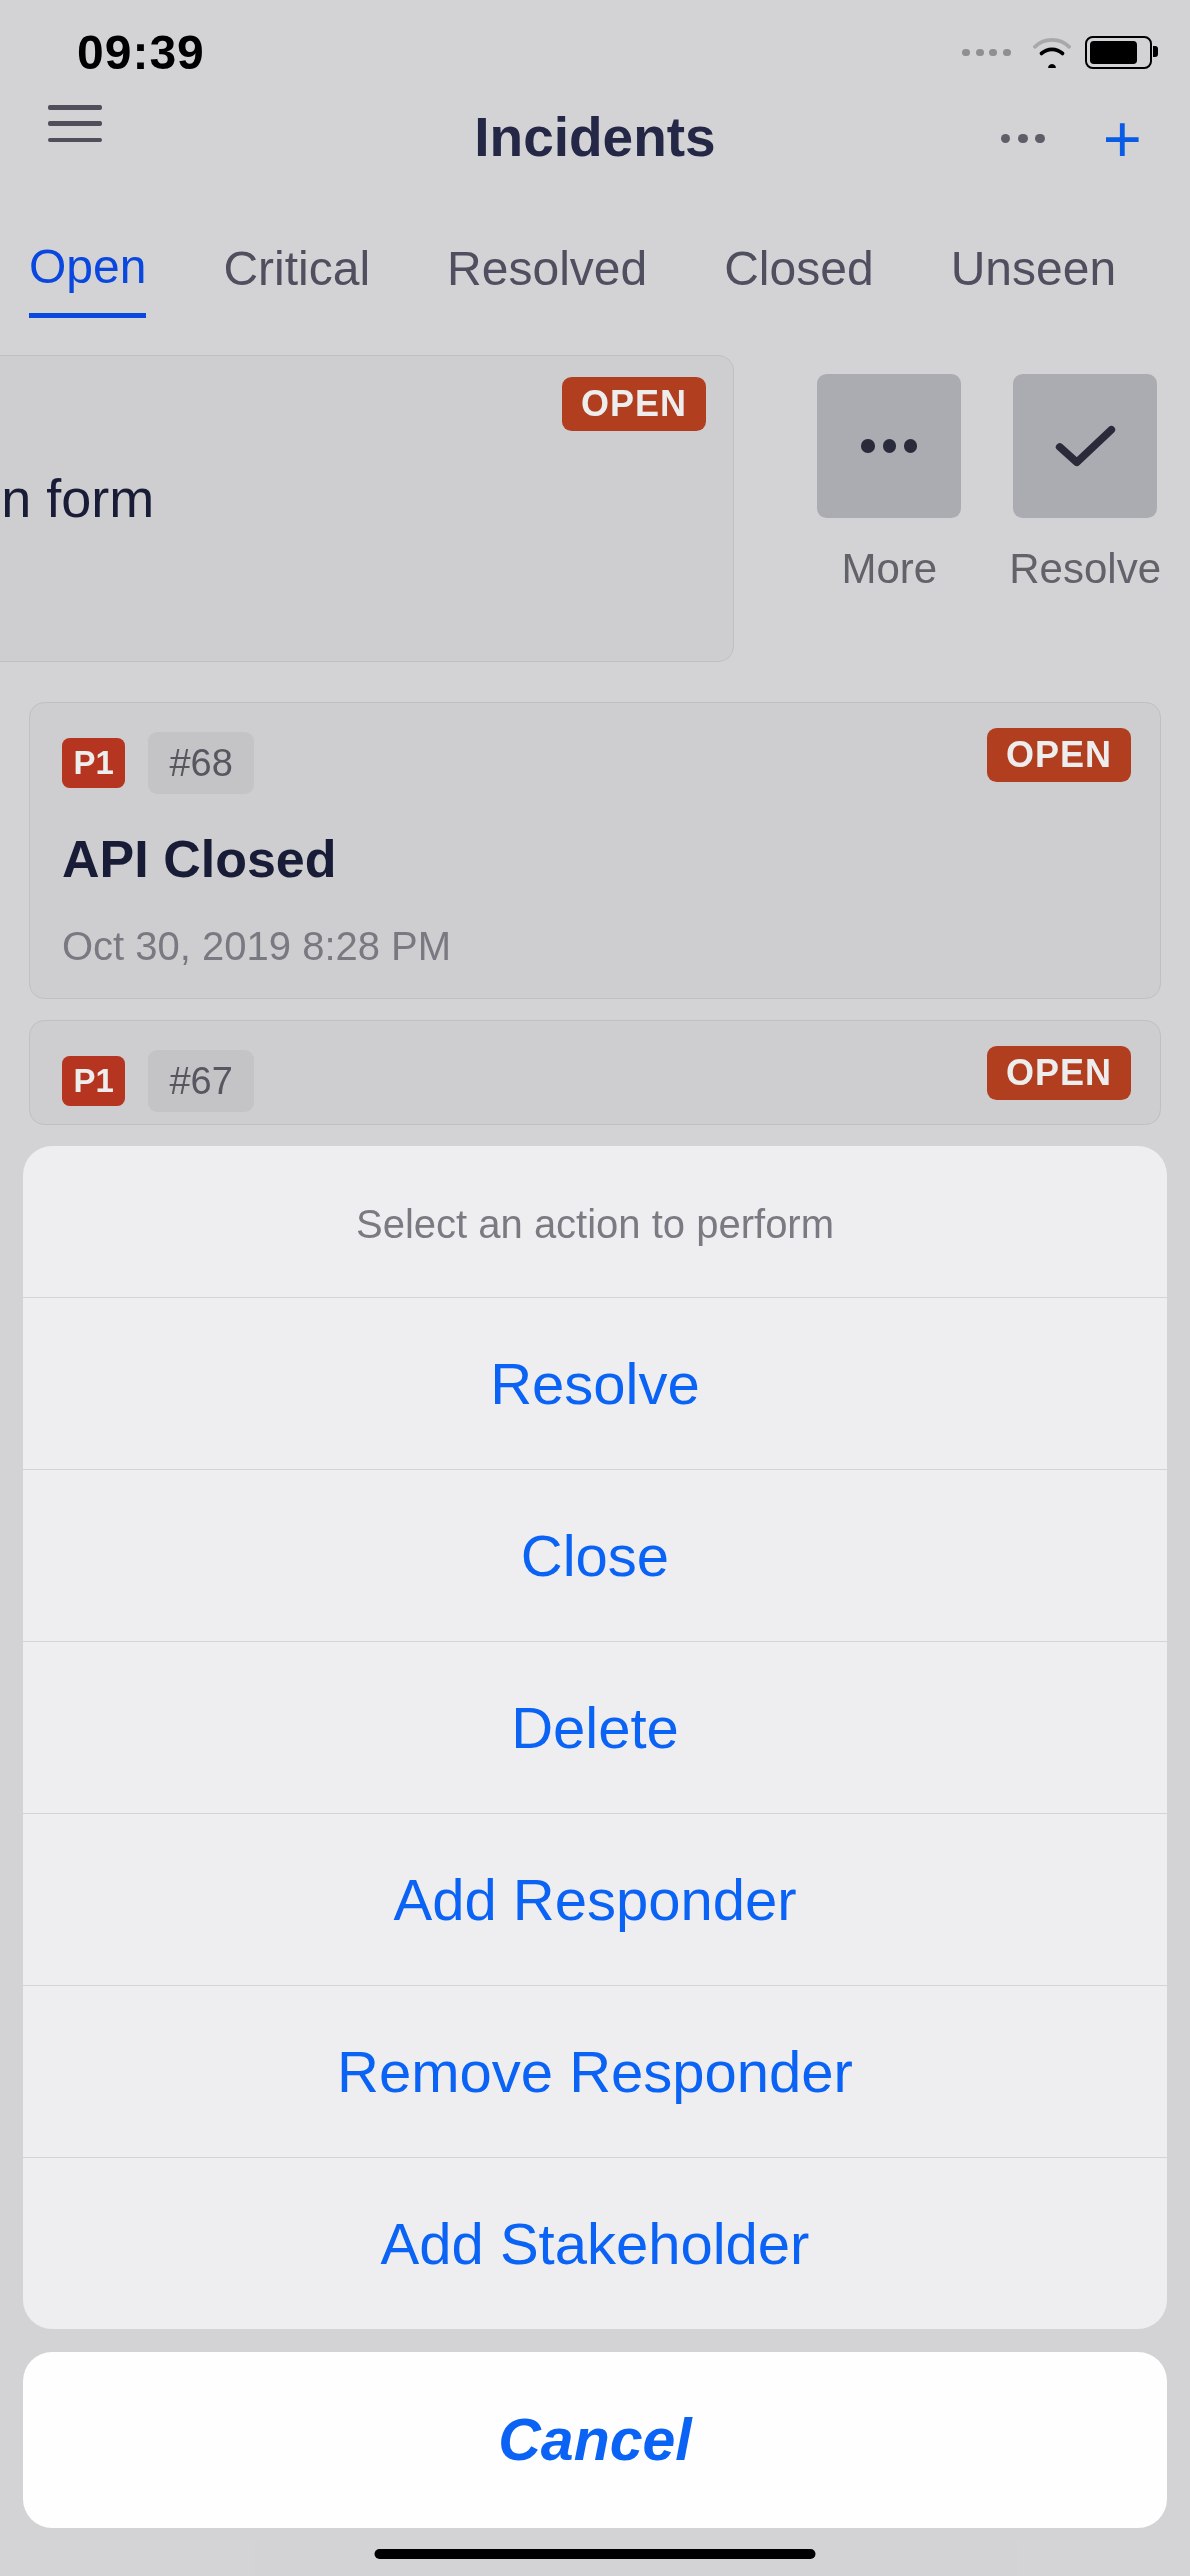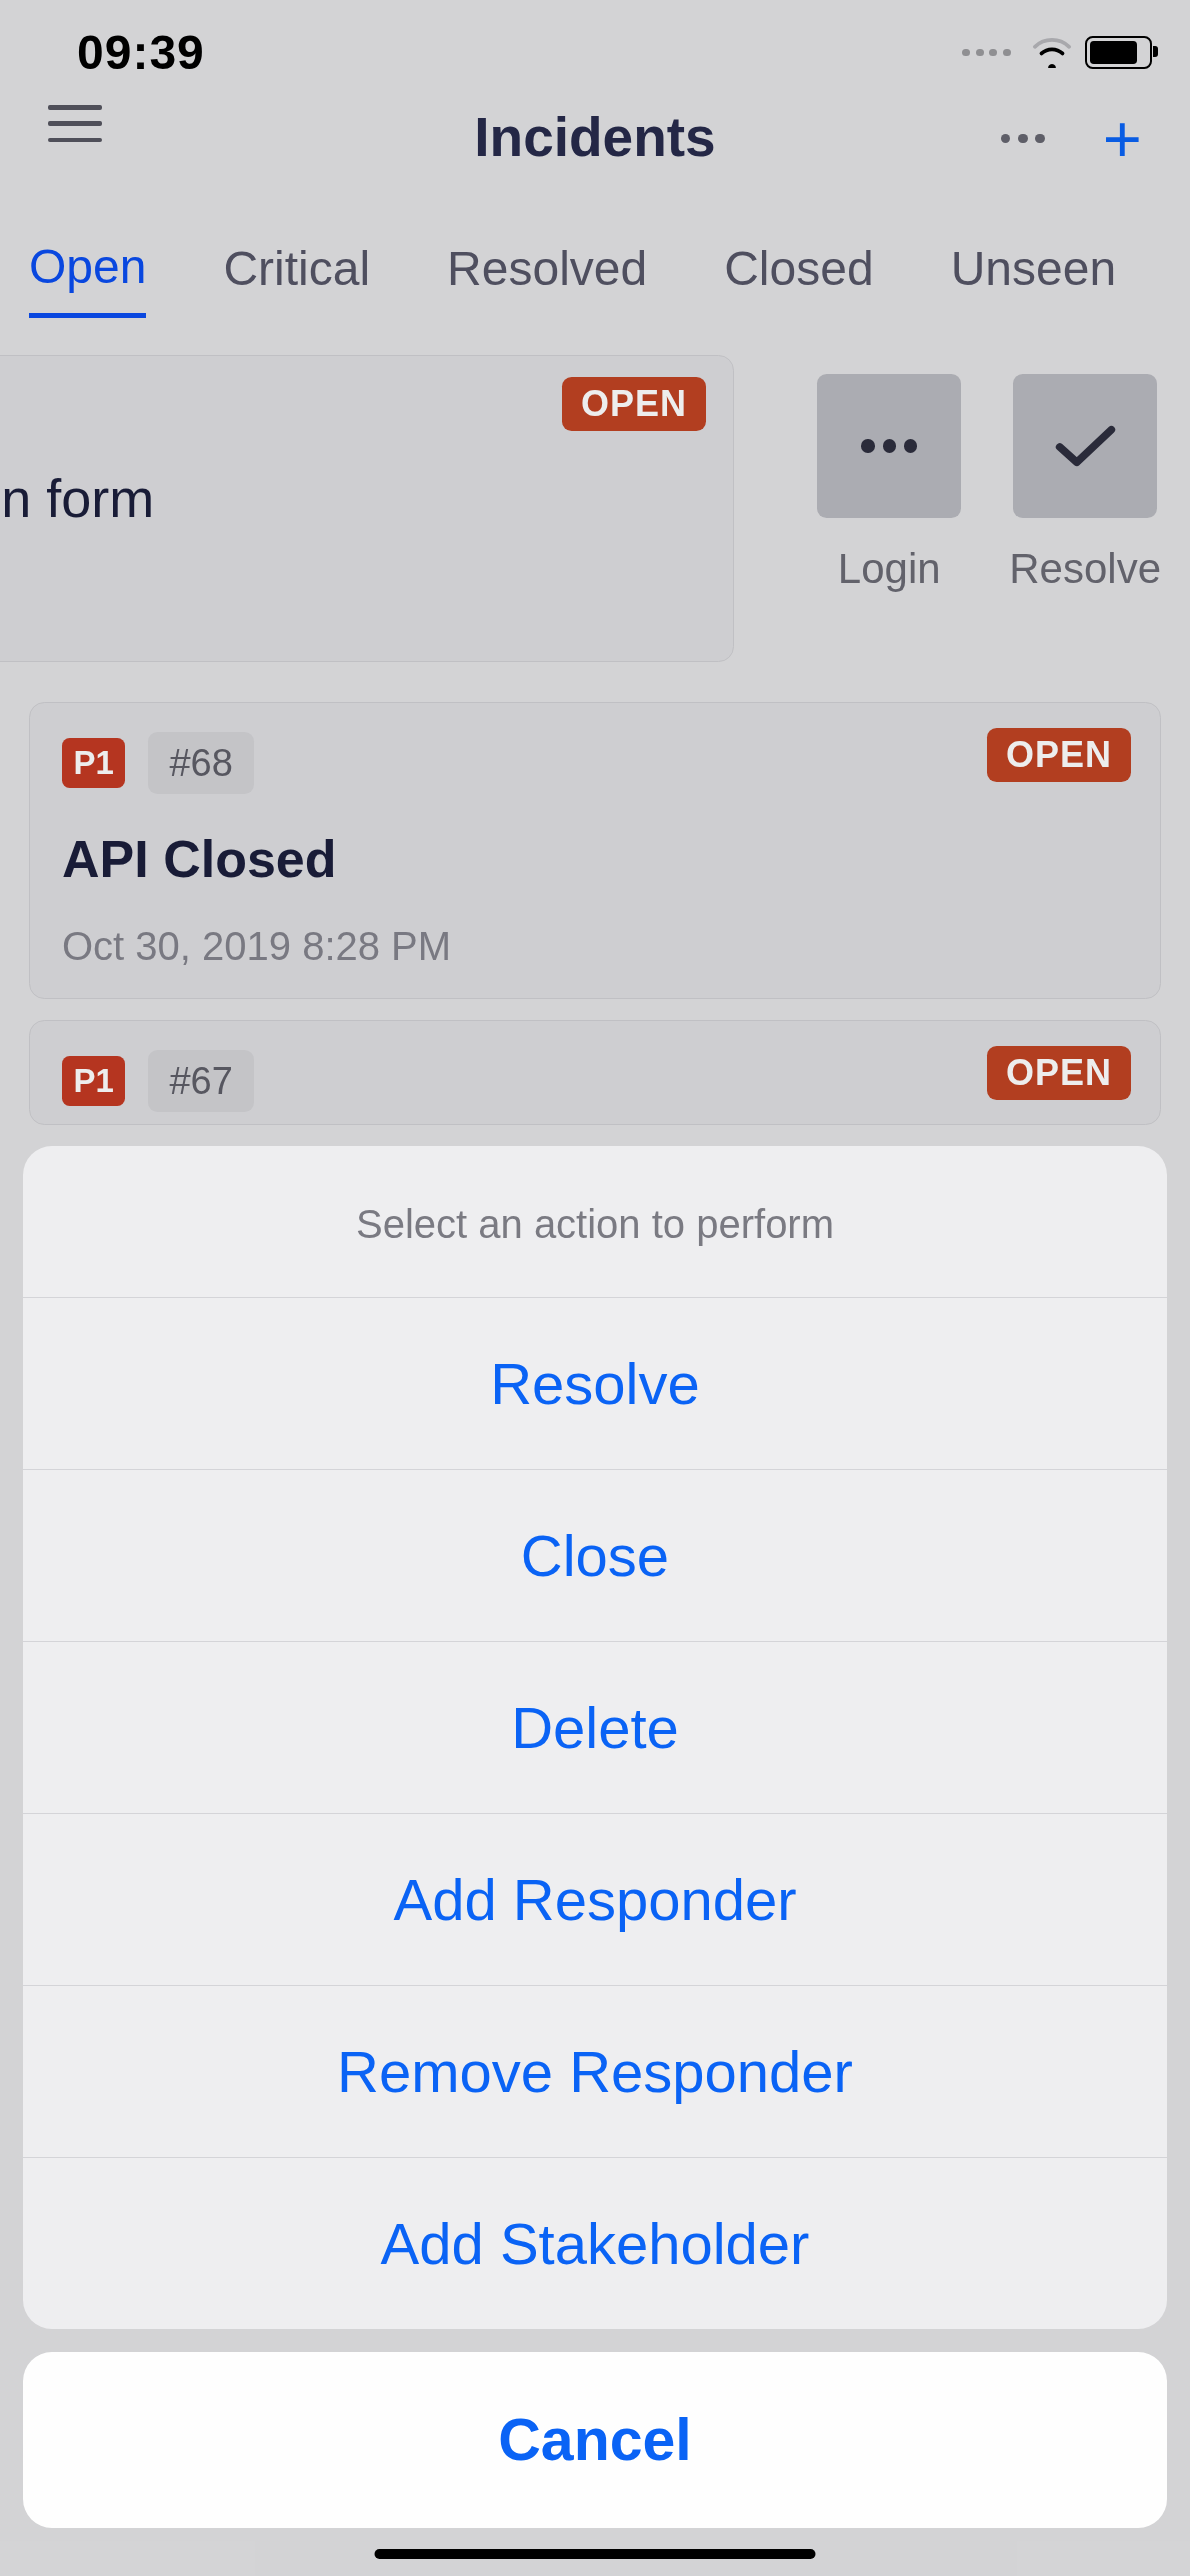--- a/index.html
+++ b/index.html
@@ -285,20 +285,21 @@
   .sheet-item:last-child { border-bottom: none; }
   .cancel {
     margin-top: 23px;
     background: #fefefe;
     border-radius: 29px;
     text-align:center;
     font-size: 59px;
     font-weight: 600;
     color: #0a63f5;
     padding: 54px 0;
+    font-style: italic;
   }
 
   
   .home-indicator {
     position:absolute;
     bottom: 17px;
     left: 50%;
     transform: translateX(-50%);
     width: 441px;
     height: 9.6px;
@@ -366,21 +367,21 @@
   </div>
   <div class="swipe-actions">
     <div class="swipe-action">
       <div class="swipe-btn">
         <div class="triple-dot">
           <span></span>
             <span></span>
             <span></span>
         </div>
       </div>
-      <div class="swipe-label">Login</div>
+      <div class="swipe-label">More</div>
     </div>
     <div class="swipe-action">
       <div class="swipe-btn">
         <div class="check-icon">
           <svg width="67" height="53" viewBox="0 0 70 55">
             <path d="M8 28 L26 44 L62 10" stroke="#2e2f3f" stroke-width="8" fill="none" stroke-linecap="round" stroke-linejoin="round"></path>
           </svg>
         </div>
       </div>
       <div class="swipe-label">Resolve</div>

